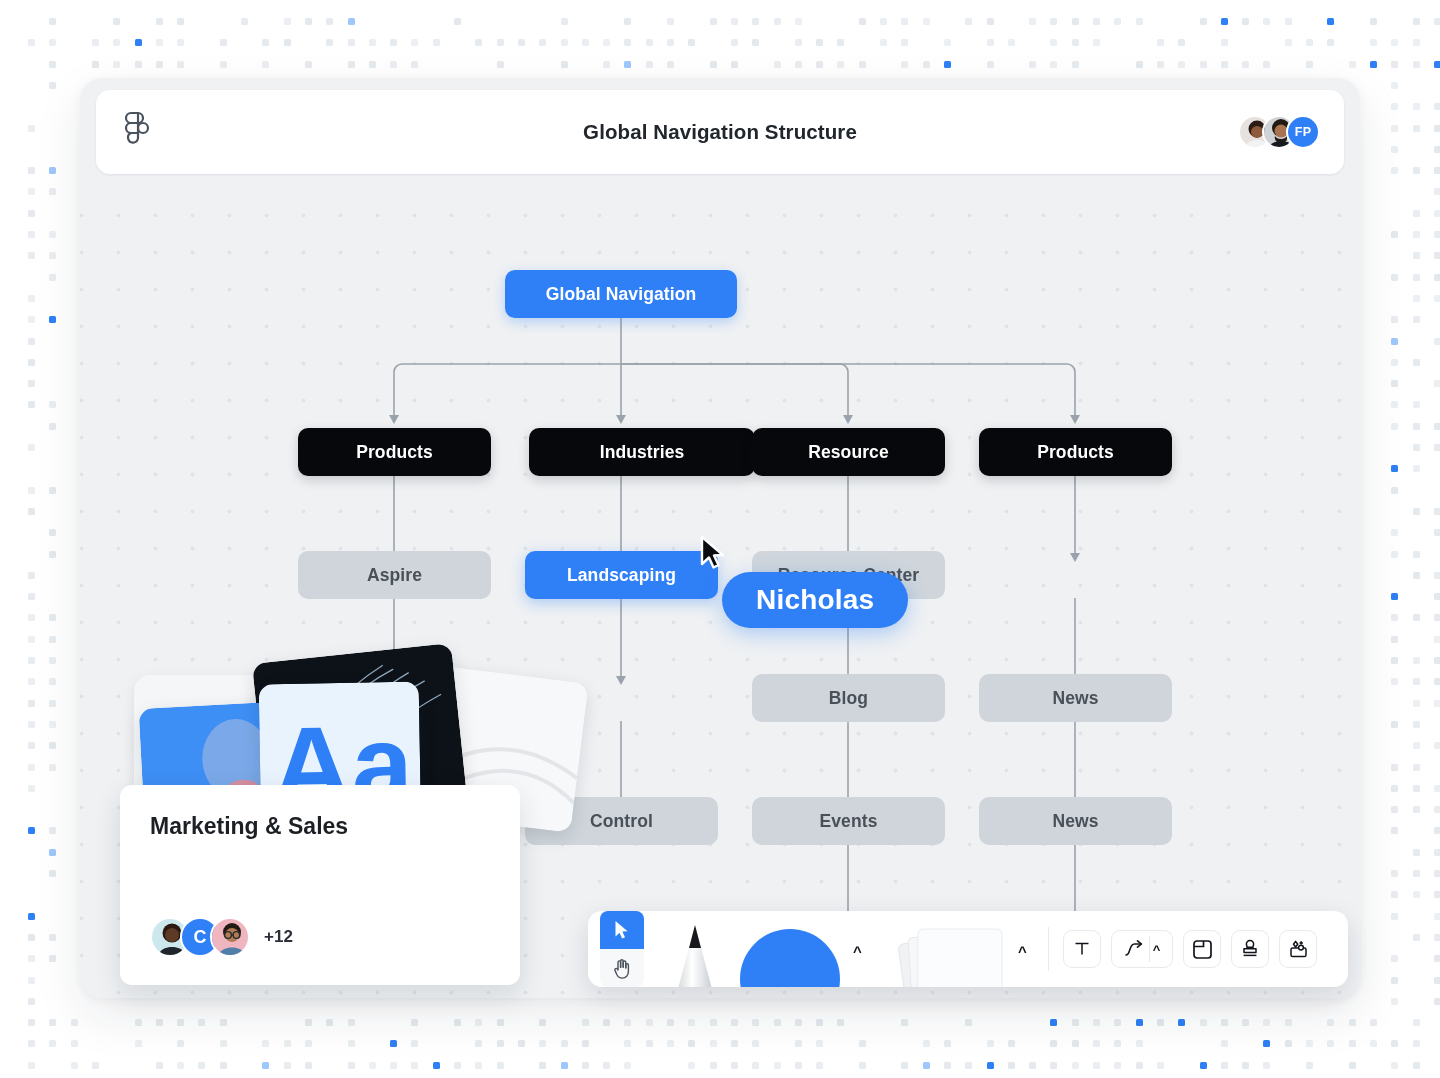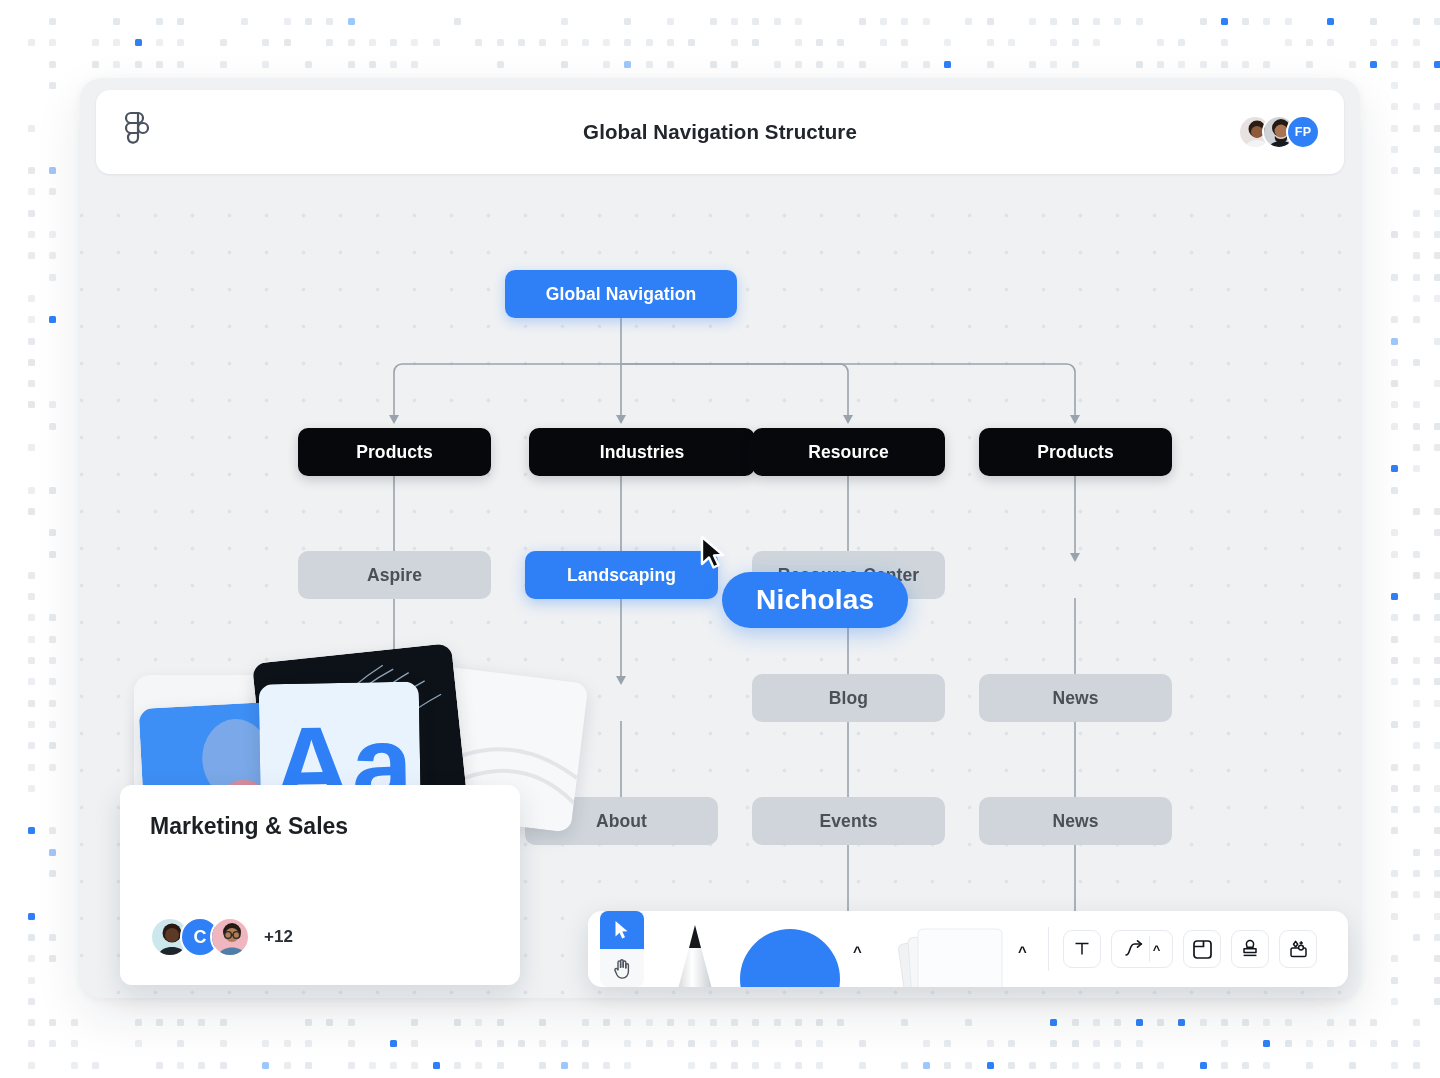--- a/index.html
+++ b/index.html
@@ -691,21 +691,21 @@
         <span>Crew Control</span>
         </div>
       <div class="node leaf" style="left:672px; top:488px; width:193px;">
         <span>Blog</span>
         </div>
       <div class="node leaf" style="left:899px; top:488px; width:193px;">
         <span>News</span>
         </div>
 
       <div class="node leaf" style="left:445px; top:611px; width:193px;">
-        <span>About</span>
+        <span>Control</span>
         </div>
       <div class="node leaf" style="left:672px; top:611px; width:193px;">
         <span>Events</span>
         </div>
       <div class="node leaf" style="left:899px; top:611px; width:193px;">
         <span>News</span>
         </div>
 
       <div class="node leaf" style="left:672px; top:734px; width:193px;">
         <span>Webinar</span>

